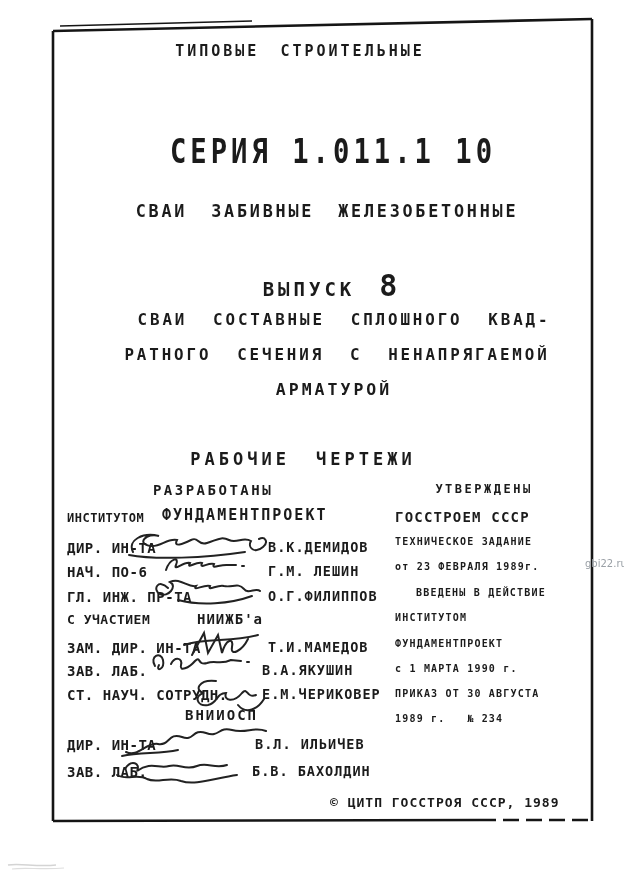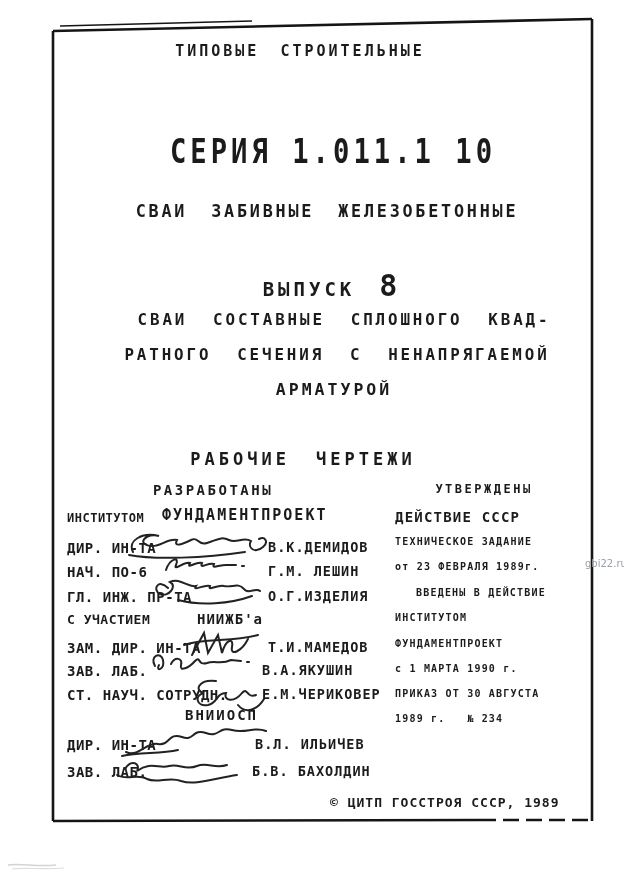--- a/index.html
+++ b/index.html
@@ -82,21 +82,21 @@
   <div class="t inst-label">ИНСТИТУТОМ</div>
   <div class="t inst-name">ФУНДАМЕНТПРОЕКТ</div>
 
   <div class="t lbl" style="left:67px; top:541px;">ДИР. ИН-ТА</div>
   <div class="t nam" style="left:268px; top:541px;">В.К.ДЕМИДОВ</div>
 
   <div class="t lbl" style="left:67px; top:565px;">НАЧ. ПО-6</div>
   <div class="t nam" style="left:268px; top:565px;">Г.М. ЛЕШИН</div>
 
   <div class="t lbl" style="left:67px; top:590px;">ГЛ. ИНЖ. ПР-ТА</div>
-  <div class="t nam" style="left:268px; top:590px;">О.Г.ИЗДЕЛИЯ</div>
+  <div class="t nam" style="left:268px; top:590px;">О.Г.ФИЛИППОВ</div>
 
   <div class="t lbl" style="left:67px; top:613px; font-size:13px;">С УЧАСТИЕМ</div>
   <div class="t nam" style="left:197px; top:612px; font-size:14px;">НИИЖБ'а</div>
 
   <div class="t lbl" style="left:67px; top:641px;">ЗАМ. ДИР. ИН-ТА</div>
   <div class="t nam" style="left:268px; top:641px;">Т.И.МАМЕДОВ</div>
 
   <div class="t lbl" style="left:67px; top:664px;">ЗАВ. ЛАБ.</div>
   <div class="t nam" style="left:262px; top:664px;">В.А.ЯКУШИН</div>
 
@@ -104,21 +104,21 @@
   <div class="t nam" style="left:262px; top:688px;">Е.М.ЧЕРИКОВЕР</div>
 
   <div class="t" style="left:185px; top:708px; font-size:14px; letter-spacing:2px;">ВНИИОСП</div>
 
   <div class="t lbl" style="left:67px; top:738px;">ДИР. ИН-ТА</div>
   <div class="t nam" style="left:255px; top:738px;">В.Л. ИЛЬИЧЕВ</div>
 
   <div class="t lbl" style="left:67px; top:765px;">ЗАВ. ЛАБ.</div>
   <div class="t nam" style="left:252px; top:765px;">Б.В. БАХОЛДИН</div>
 
-  <div class="t rcol" style="top:510px; font-size:14px;">ДЕЙСТВИЕ СССР</div>
+  <div class="t rcol" style="top:510px; font-size:14px;">ГОССТРОЕМ СССР</div>
   <div class="t rcol" style="top:537px;">ТЕХНИЧЕСКОЕ ЗАДАНИЕ</div>
   <div class="t rcol" style="top:562px;">от 23 ФЕВРАЛЯ 1989г.</div>
   <div class="t rcol" style="top:588px;margin-left:21px;">ВВЕДЕНЫ В ДЕЙСТВИЕ</div>
   <div class="t rcol" style="top:613px;">ИНСТИТУТОМ</div>
   <div class="t rcol" style="top:639px;">ФУНДАМЕНТПРОЕКТ</div>
   <div class="t rcol" style="top:664px;">с 1 МАРТА 1990 г.</div>
   <div class="t rcol" style="top:689px;">ПРИКАЗ ОТ 30 АВГУСТА</div>
   <div class="t rcol" style="top:714px;">1989 г.&nbsp;&nbsp;&nbsp;№ 234</div>
 
   <svg class="sig" style="left:125px; top:528px;" width="150" height="34" viewBox="0 0 150 34">

